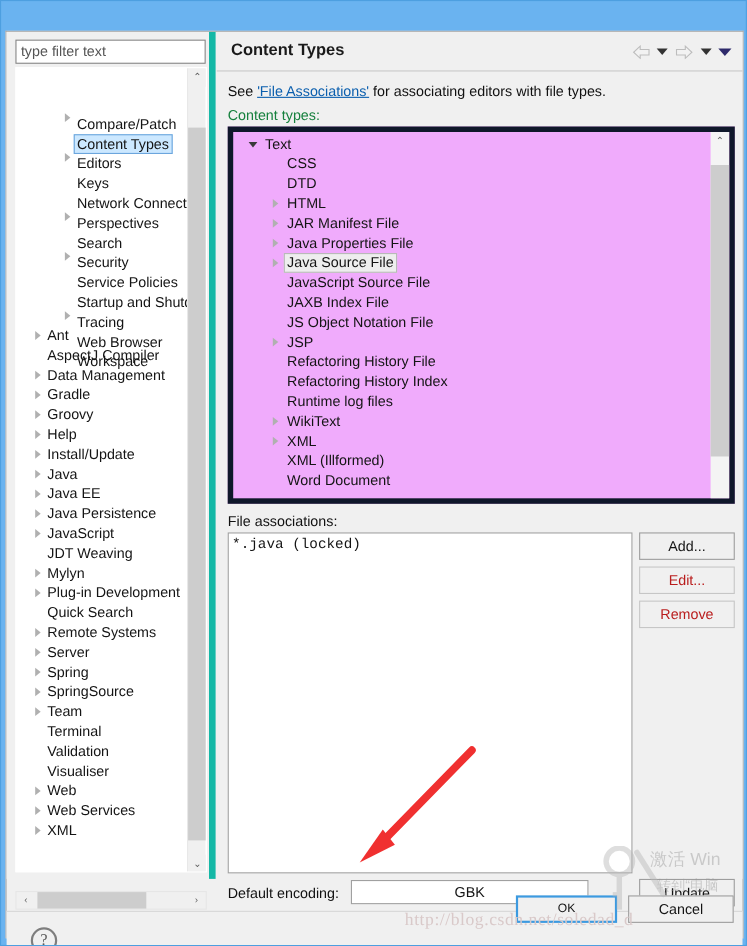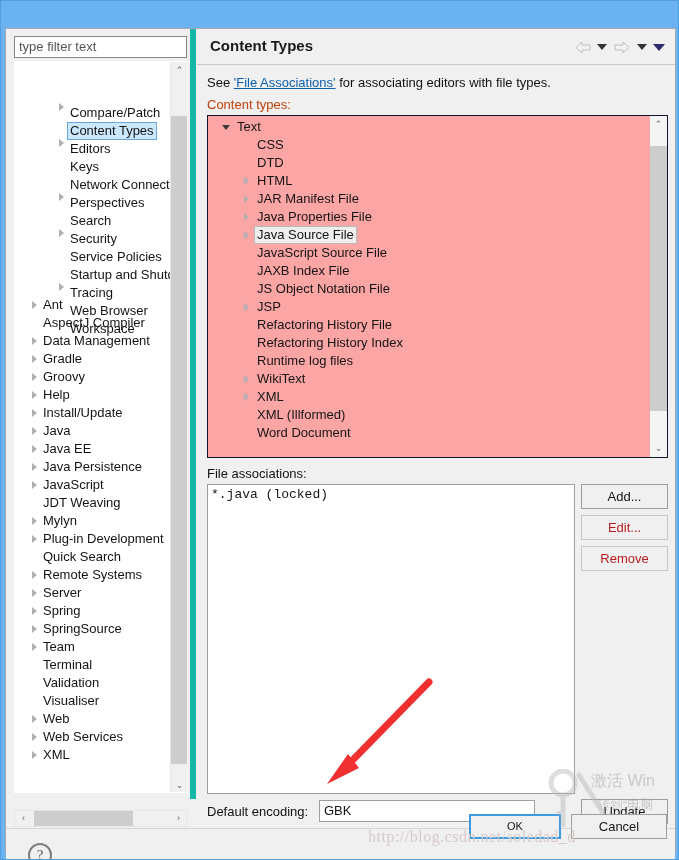--- a/index.html
+++ b/index.html
@@ -235,30 +235,30 @@
   }
 
   #see-line {
     position: absolute; left: 10px; top: 46px;
     font-size: 13px; color: #111111;
     font-family: "Liberation Sans", sans-serif;
   }
   #see-link { color: #0b5fae; text-decoration: underline; }
   #content-types-label {
     position: absolute; left: 10px; top: 68px;
-    font-size: 13px; color: #c2410c;
+    font-size: 13px; color: #15803d;
     font-family: "Liberation Sans", sans-serif;
   }
 
   
   #ct-box {
     position: absolute; left: 10px; top: 86px;
     width: 461px; height: 343px;
-    background: #fca5a5;
-    border: 1px solid #0f172a;
+    background: #f0abfc;
+    border: 5px solid #0f172a;
     overflow: hidden;
   }
   #ct-list {
     position: absolute; left: 0; top: 2px;
     width: 443px;
   }
   .ct-row {
     position: relative;
     height: 18px; line-height: 18px;
     font-size: 13px; color: #141414;
@@ -352,20 +352,21 @@
     font-family: "Liberation Sans", sans-serif;
   }
   #enc-input {
     position: absolute; left: 122px; top: 771px;
     width: 216px; height: 22px;
     background: #ffffff;
     border: 1px solid #a0a0a0;
     font-size: 13px; color: #141414;
     padding: 0 4px; line-height: 20px;
     font-family: "Liberation Sans", sans-serif;
+    text-align: center;
   }
   #btn-update {
     position: absolute; left: 384px; top: 770px;
     width: 87px; height: 25px;
     background: #f0f0f0;
     border: 1px solid #9d9d9d;
     font-size: 13px; color: #141414;
     text-align: center; line-height: 23px;
     font-family: "Liberation Sans", sans-serif;
   }

